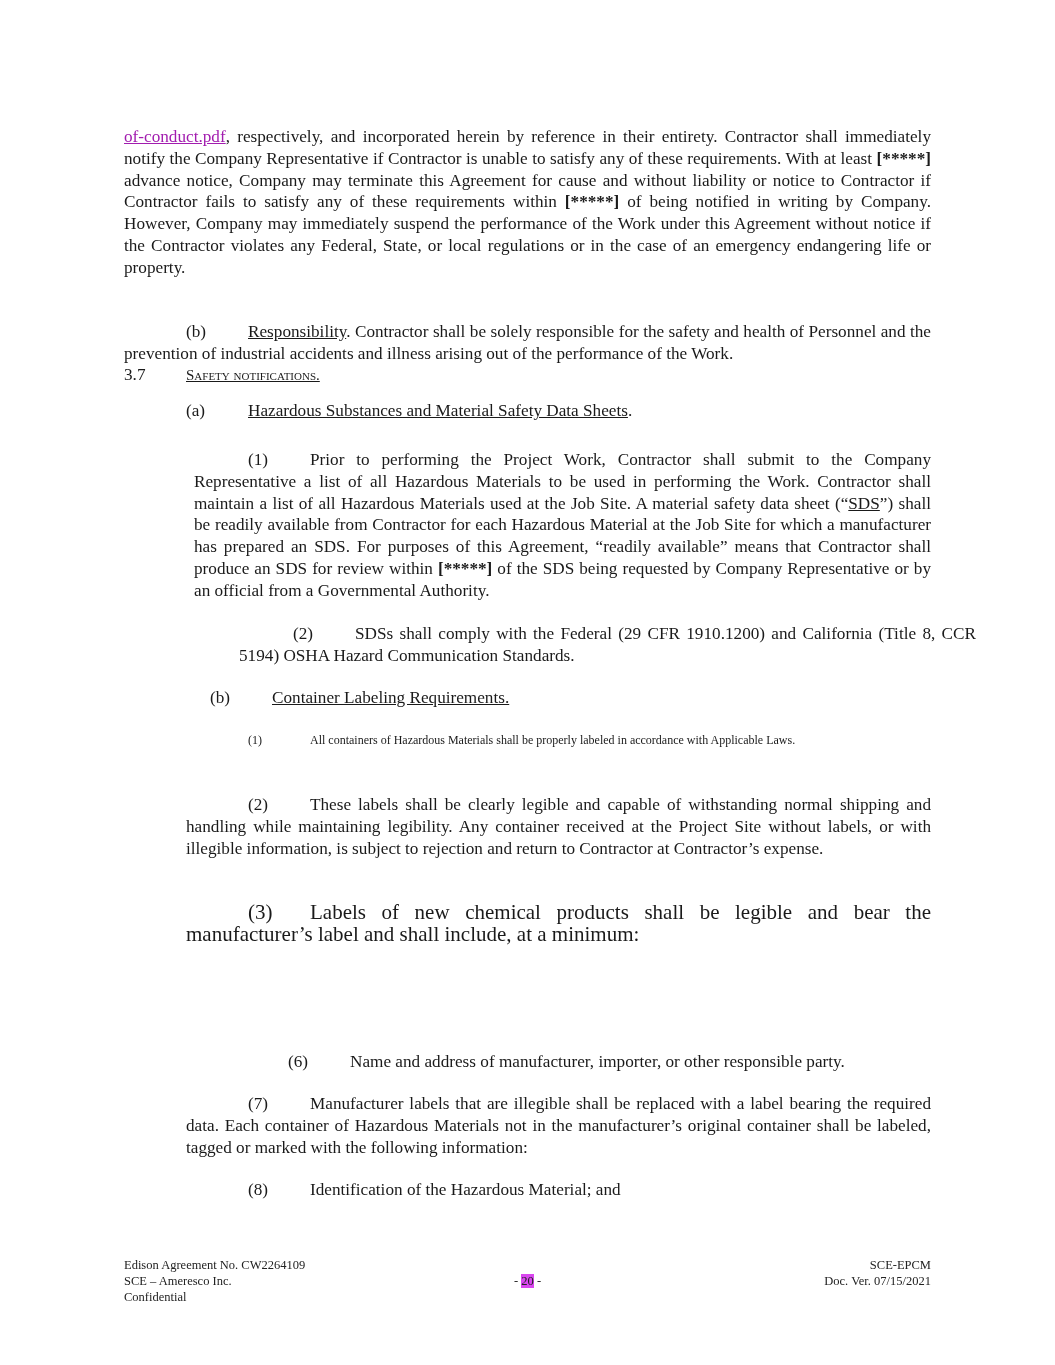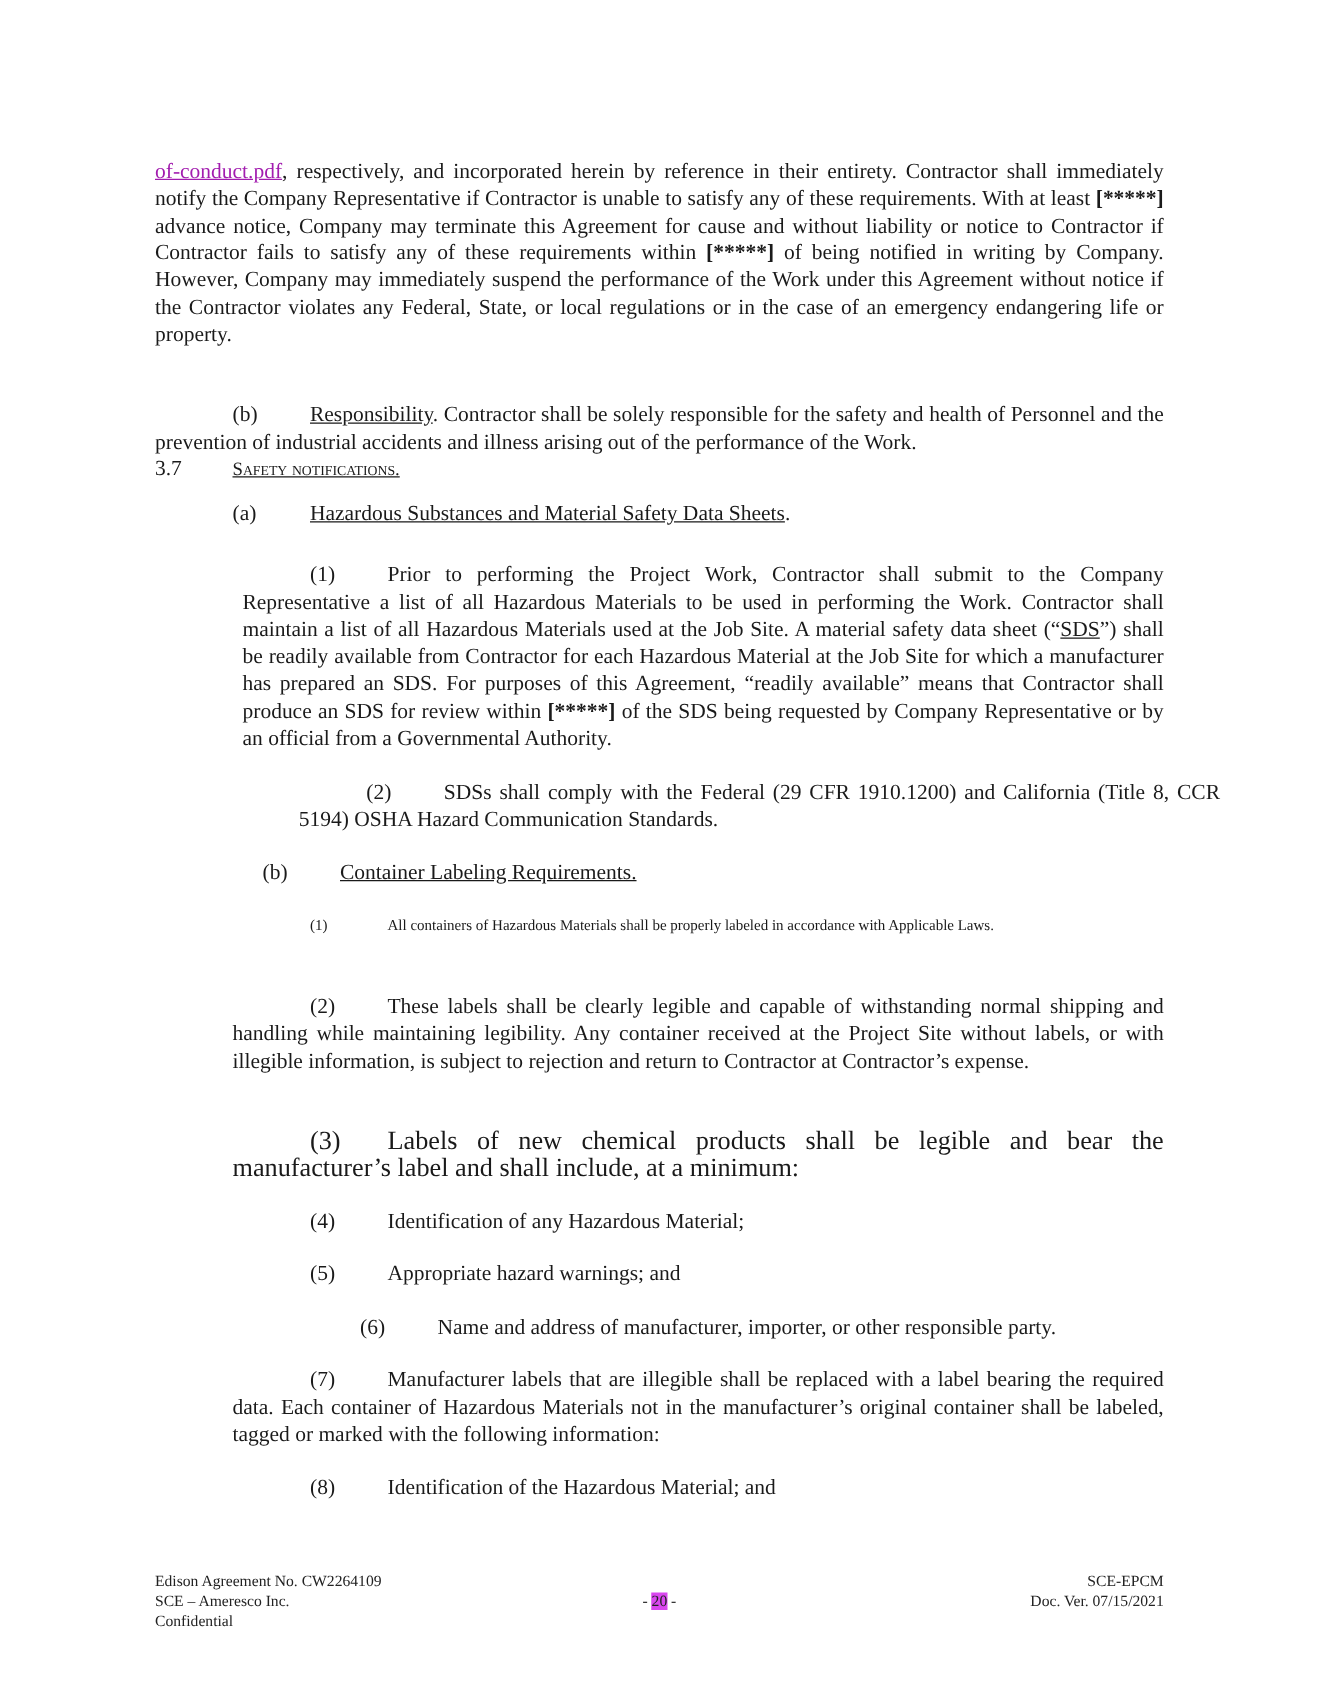--- a/index.html
+++ b/index.html
@@ -36,23 +36,21 @@
   <p class="para" style="left:194px; top:623px; width:737px; font-size:17.2px; line-height:21.8px; text-indent:54px;margin-left:45px;"><span class="num" style="width:62px; text-indent:0">(2)</span><span>SDSs shall comply with the Federal (29 CFR 1910.1200) and California (Title 8, CCR 5194) OSHA Hazard Communication Standards.</span></p>
 
   <p class="para" style="left:186px; top:687px; width:745px; font-size:17.2px; line-height:21.8px;margin-left:24px;"><span class="num" style="width:62px">(b)</span><span class="ul">Container Labeling Requirements.</span></p>
 
   <p class="para" style="left:186px; top:730px; width:745px; font-size:12px; line-height:21.8px; text-indent:62px;"><span class="num" style="width:62px; text-indent:0">(1)</span><span>All containers of Hazardous Materials shall be properly labeled in accordance with Applicable Laws.</span></p>
 
   <p class="para" style="left:186px; top:794px; width:745px; font-size:17.2px; line-height:21.8px; text-indent:62px;"><span class="num" style="width:62px; text-indent:0">(2)</span><span>These labels shall be clearly legible and capable of withstanding normal shipping and handling while maintaining legibility.  Any container received at the Project Site without labels, or with illegible information, is subject to rejection and return to Contractor at Contractor’s expense.</span></p>
 
   <p class="para" style="left:186px; top:902px; width:745px; font-size:21px; line-height:21.8px; text-indent:62px;"><span class="num" style="width:62px; text-indent:0">(3)</span><span>Labels of new chemical products shall be legible and bear the manufacturer’s label and shall include, at a minimum:</span></p>
 
-  <p class="para" style="left:248px; top:966px; width:683px; font-size:17.2px; line-height:21.8px;"><span class="num" style="width:62px">(4)</span><span>Identification of any Hazardous Material;</span></p>
 
-  <p class="para" style="left:248px; top:1008px; width:683px; font-size:17.2px; line-height:21.8px;"><span class="num" style="width:62px">(5)</span><span>Appropriate hazard warnings; and</span></p>
 
   <p class="para" style="left:248px; top:1051px; width:683px; font-size:17.2px; line-height:21.8px;margin-left:40px;"><span class="num" style="width:62px">(6)</span><span>Name and address of manufacturer, importer, or other responsible party.</span></p>
 
   <p class="para" style="left:186px; top:1093px; width:745px; font-size:17.2px; line-height:21.8px; text-indent:62px;"><span class="num" style="width:62px; text-indent:0">(7)</span><span>Manufacturer labels that are illegible shall be replaced with a label bearing the required data.  Each container of Hazardous Materials not in the manufacturer’s original container shall be labeled, tagged or marked with the following information:</span></p>
 
   <p class="para" style="left:248px; top:1179px; width:683px; font-size:17.2px; line-height:21.8px;"><span class="num" style="width:62px">(8)</span><span>Identification of the Hazardous Material; and</span></p>
 
   <div class="footer" style="left:124px;">
     <div>Edison Agreement No. CW2264109</div>
     <div>SCE – Ameresco Inc.</div>

